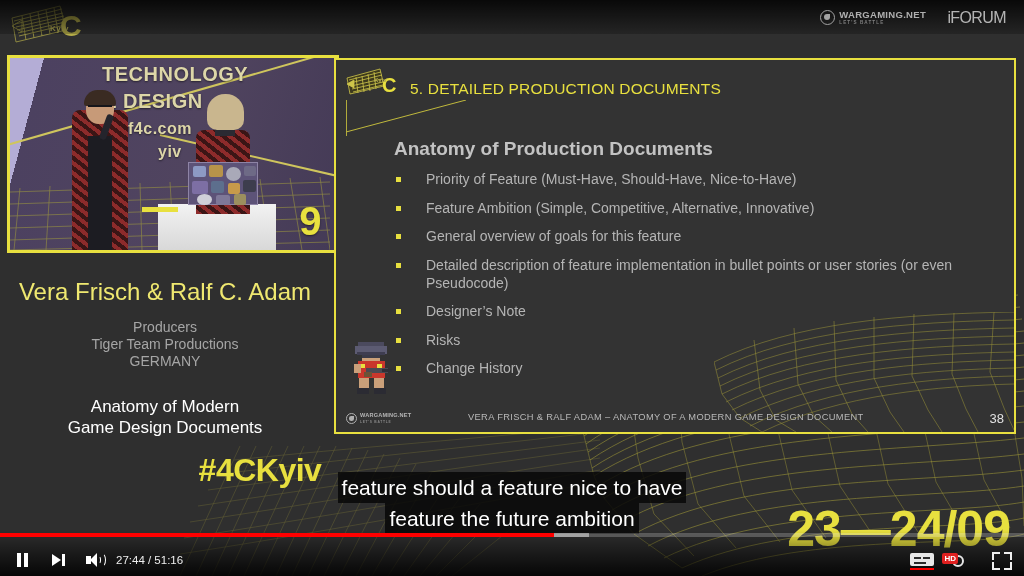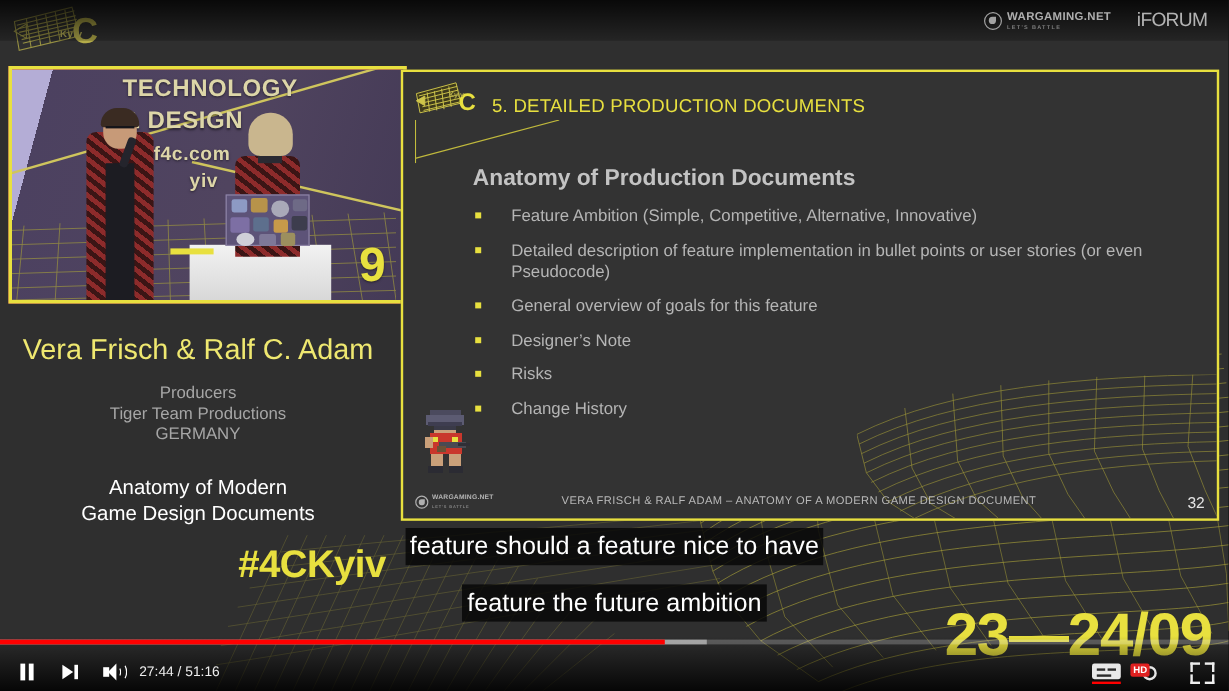--- a/index.html
+++ b/index.html
@@ -111,21 +111,21 @@
   .fl-circle::after { content:""; position:absolute; left:2.3px; top:2.3px; width:4.4px;
     height:4.4px; background:#cfcfcf; border-radius:50% 0 50% 50%; }
   .fl-main { font-size:5.6px; font-weight:bold; color:#d5d5d5; letter-spacing:.2px; line-height:1; }
   .fl-sub { font-size:3.3px; font-weight:bold; color:#9d9d9d; letter-spacing:.7px; margin-top:1px; }
   .footer-text { position:absolute; left:132px; bottom:10px; font-size:9.3px;
     color:#b9b9b9; letter-spacing:.35px; }
   .page-num { position:absolute; right:10px; bottom:6px; font-size:13px; color:#e2e2e2; }
 
   
   .captions { position:absolute; left:0; bottom:42px; width:1024px; text-align:center; z-index:45; }
-  .cap-line { display:table; margin:16px auto; background:rgba(8,8,8,.86); color:#fff;
+  .cap-line { display:table; margin:0 auto; background:rgba(8,8,8,.86); color:#fff;
     font-size:21px; line-height:25px; padding:3px 4px; }
 
   
   .controls { position:absolute; left:0; bottom:0; width:1024px; height:46px;
     background:linear-gradient(to top, rgba(0,0,0,.88), rgba(0,0,0,0)); z-index:50; }
   .progress { position:absolute; left:0; top:3px; width:1024px; height:4px;
     background:rgba(255,255,255,.22); }
   .buffered { position:absolute; left:0; top:0; height:4px; width:57.5%;
     background:rgba(255,255,255,.45); }
   .played { position:absolute; left:0; top:0; height:4px; width:54.1%; background:#f00; }
@@ -357,23 +357,24 @@
 
       <svg class="diag" viewBox="0 0 140 36">
         <path d="M0,0 L0,36" stroke="#e8e03f" stroke-width="1.4"></path>
         <path d="M0,32 L120,0" stroke="#c0b93c" stroke-width="1"></path>
       </svg>
 
       <div class="slide-title">5. DETAILED PRODUCTION DOCUMENTS</div>
       <div class="heading">Anatomy of Production Documents</div>
 
       <ul class="bul">
+        <li>Priority of Feature (Must-Have, Should-Have, Nice-to-Have)</li>
         <li>Feature Ambition (Simple, Competitive, Alternative, Innovative)</li>
+        <li>General overview of goals for this feature</li>
         <li>Detailed description of feature implementation in bullet points or user stories (or even Pseudocode)</li>
-        <li>General overview of goals for this feature</li>
         <li>Designer’s Note</li>
         <li>Risks</li>
         <li>Change History</li>
       </ul>
 
       <svg class="mascot" viewBox="0 0 52 58">
         <g shape-rendering="crispEdges">
           <rect x="12" y="4" width="26" height="4" fill="#4b4a5e"></rect>
           <rect x="9" y="8" width="32" height="8" fill="#5c5b72"></rect>
           <rect x="11" y="14" width="28" height="3" fill="#3e3d50"></rect>
@@ -394,21 +395,21 @@
       </svg>
 
       <div class="footer-logo">
         <div class="fl-circle"></div>
         <div>
           <div class="fl-main">WARGAMING.NET</div>
           <div class="fl-sub">LET'S BATTLE</div>
         </div>
       </div>
       <div class="footer-text">VERA FRISCH &amp; RALF ADAM – ANATOMY OF A MODERN GAME DESIGN DOCUMENT</div>
-      <div class="page-num">32</div>
+      <div class="page-num">38</div>
     </div>
   </div>
 
   <div class="wm4c">
     <svg viewBox="0 0 96 48" style="width:96px;height:48px;">
       <g fill="none" stroke="#b8b04a" stroke-width="0.9" opacity=".9">
         <path d="M8,16 L56,4 L62,28 L12,40 Z"></path>
         <path d="M10,19 L58,7"></path>
           <path d="M11,22 L59,11"></path>
           <path d="M12,25 L60,14"></path>

